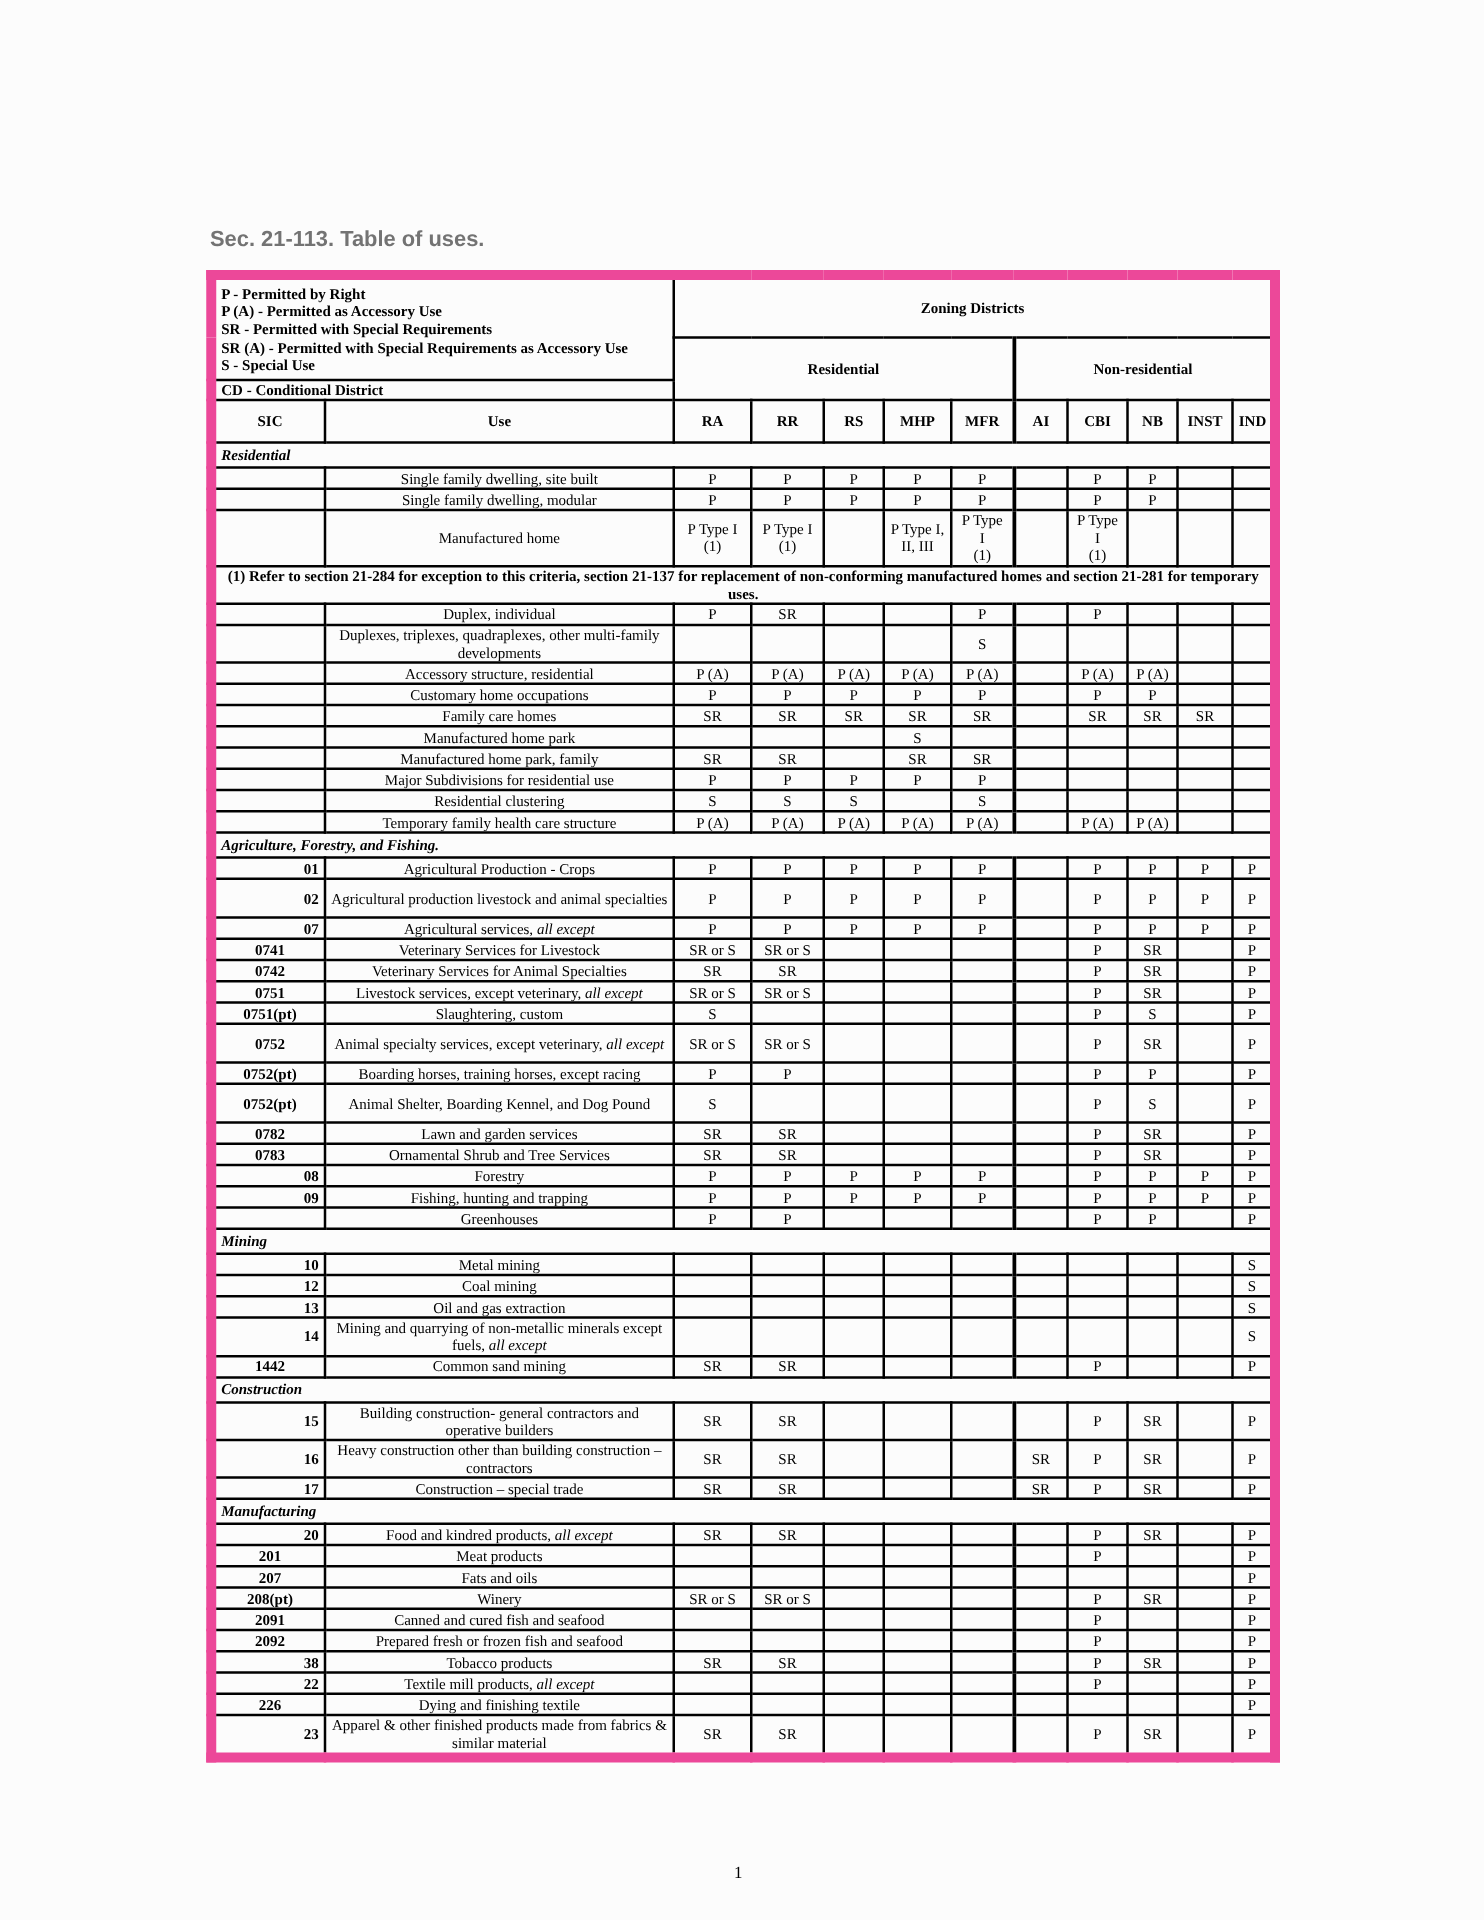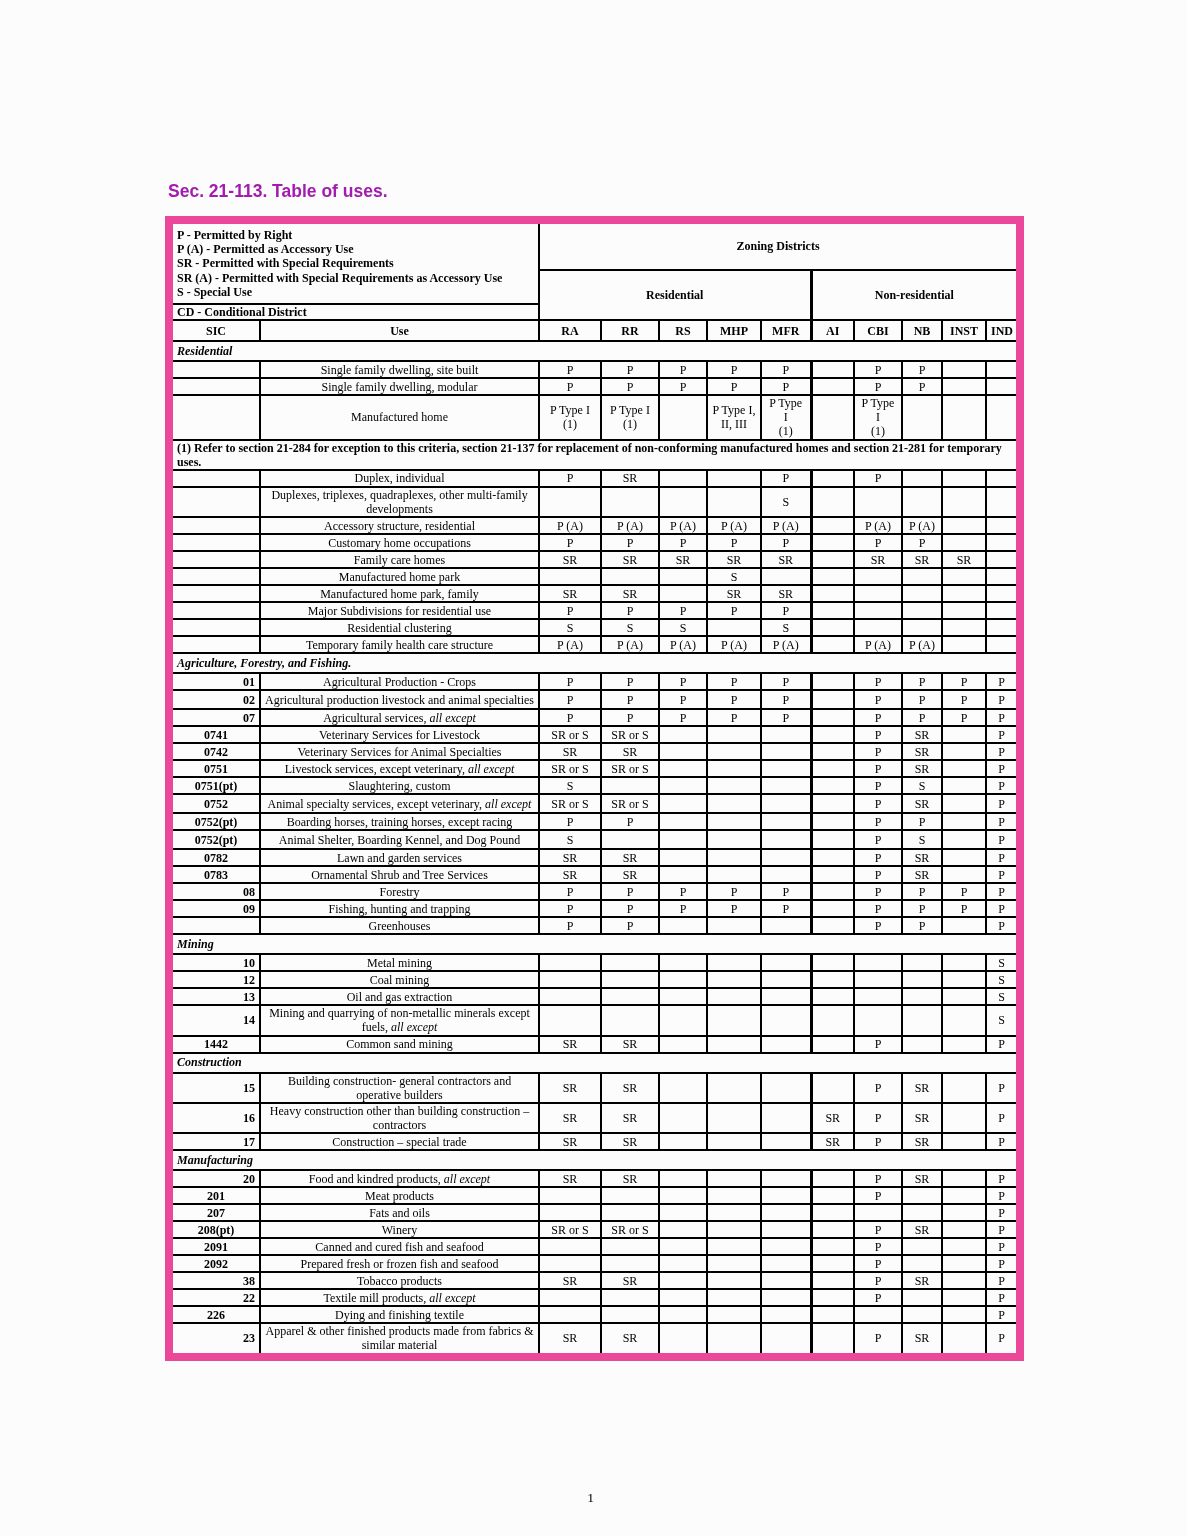--- a/index.html
+++ b/index.html
@@ -6,21 +6,21 @@
   body {
     width:1187px; height:1536px;
     background:#fcfcfc;
     font-family:"Liberation Serif", serif;
     color:#000;
     position:relative;
   }
   .title {
     position:absolute; left:168px; top:181px; margin:0;
     font-family:"Liberation Sans", sans-serif;
-    font-weight:bold; font-size:17.5px; color:#a21caf;
+    font-weight:bold; font-size:17.5px; color:#737373;
   }
   table.uses-table {
     position:absolute; left:165px; top:216px;
     width:851px;
     border-collapse:collapse; table-layout:fixed;
     border:8px solid #ec4899;
   }
   table.uses-table td {
     border:2px solid #000;
     padding:0 4px;
@@ -28,26 +28,26 @@
     vertical-align:middle;
     overflow:hidden;
   }
   .legend-cell { font-weight:bold; font-size:11.5px; line-height:16.4px; padding:2px 5px; vertical-align:top; }
   .zoning-title { text-align:center; font-weight:bold; font-size:16px;margin-left:20px; }
   .grp-head { text-align:center; font-weight:bold; font-size:14px; }
   .legend-cd { font-weight:bold; font-size:11.5px; padding:0 5px; }
   tr.hr-a { height:50px; }
   tr.hr-b { height:34px; }
   tr.hr-c { height:16px; }
-  tr.hr-d { height:21px; }
+  tr.hr-d { height:34px; }
   .colhead { text-align:center; font-weight:bold; font-size:13px; }
   tbody.rows tr { height:17px; }
-  tbody.rows tr.tall { height:19px; }
+  tbody.rows tr.tall { height:31px; }
   td.section { font-weight:bold; font-style:italic; font-size:13px; padding-left:3px; height:18px; }
-  td.note { font-weight:bold; text-align:left; font-size:12px; padding:2px 12px; line-height:1.3; }
+  td.note { font-weight:bold; text-align:center; font-size:12px; padding:2px 12px; line-height:1.3; }
   td.sic { font-weight:bold; font-size:12px; }
   td.sic-l { text-align:right; }
   td.sic-r { text-align:center; padding-right:6px; }
   td.use { text-align:center; }
   td.val { text-align:center; white-space:pre-line; }
   .grp { border-left-width:3px !important;text-align:center; }
   .page-number {
     position:absolute; left:165px; width:851px; top:1490px;
     text-align:center; font-size:13.5px;
   }

